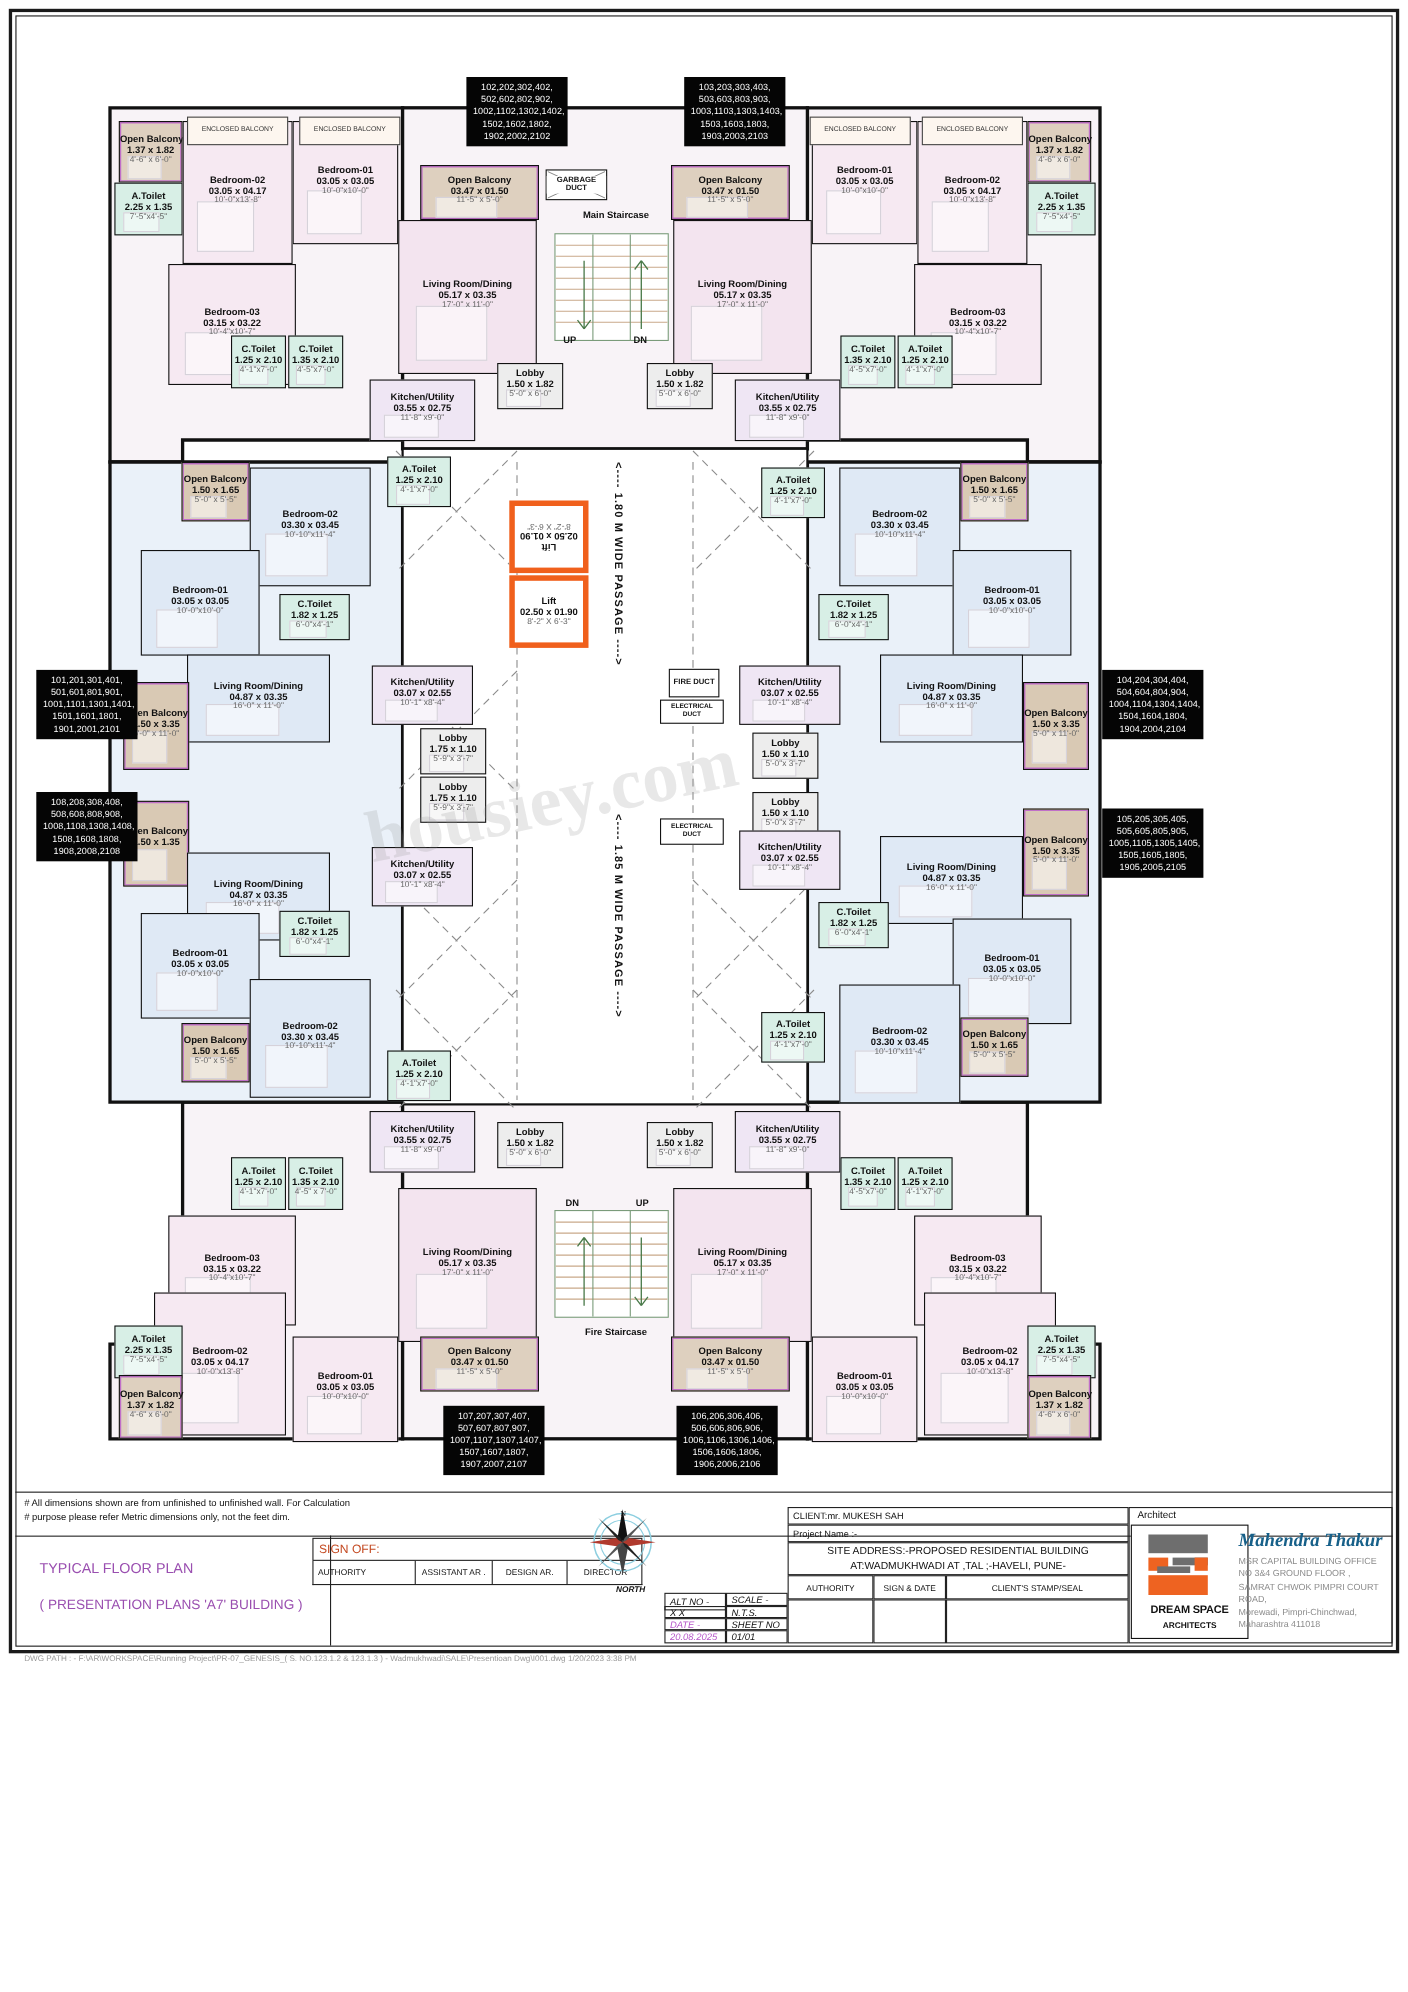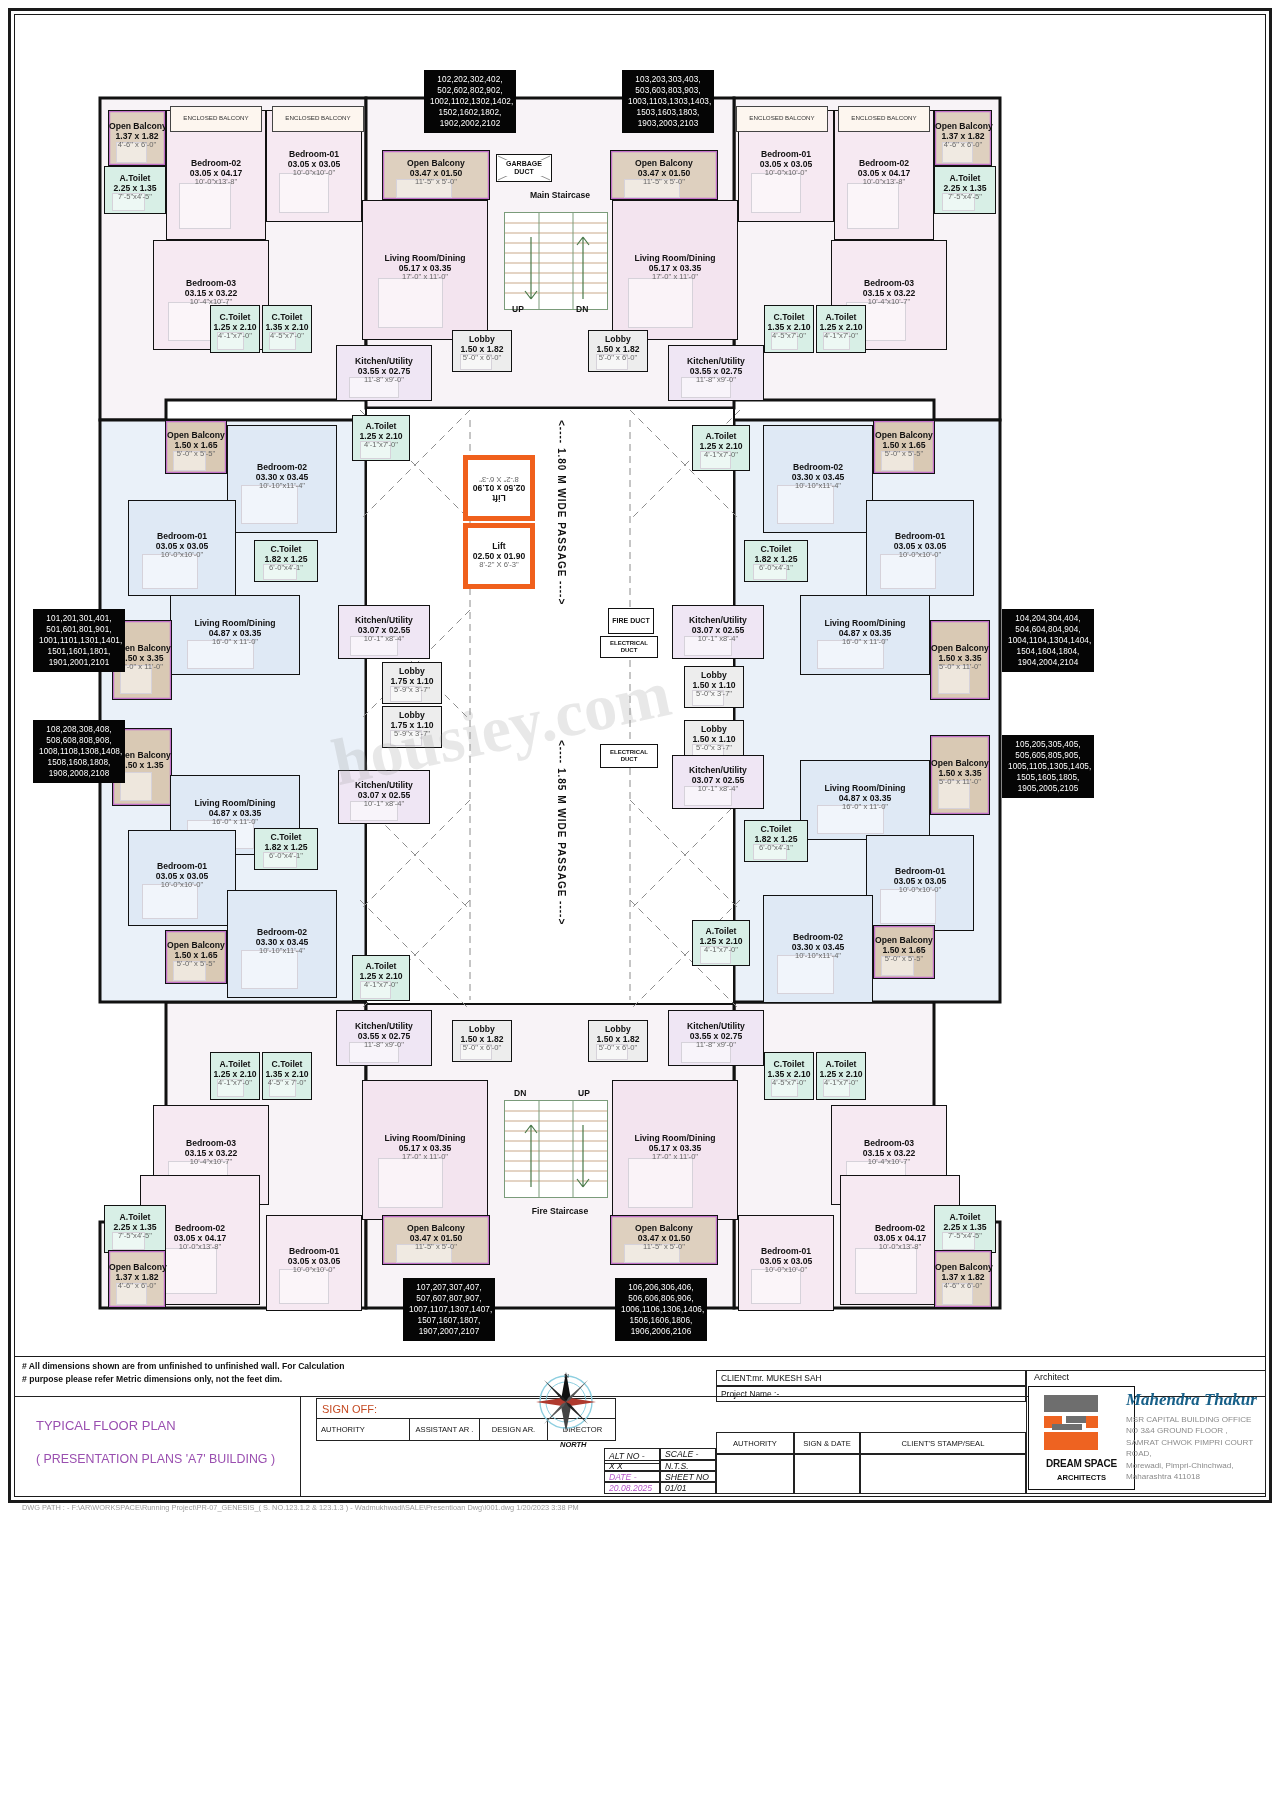--- a/index.html
+++ b/index.html
@@ -54,25 +54,25 @@
         display:flex;align-items:center;justify-content:center;text-align:center;
         font-size:7px;font-weight:bold;line-height:1.1;color:#111;}
 
   
   .wm{position:absolute;left:330px;top:690px;font-size:66px;font-weight:bold;color:rgba(150,150,150,.22);
       font-family:"Liberation Serif",serif;transform:rotate(-12deg);pointer-events:none;}
 
   
   .tb{position:absolute;left:14px;top:1356px;width:1252px;height:140px;border-top:1px solid #1a1a1a;box-sizing:border-box;}
 
-  .notes{position:absolute;left:22px;top:1360px;width:470px;font-size:8.6px;color:#111;line-height:1.5;font-weight:bold;}
+  .notes{position:absolute;left:22px;top:1360px;width:470px;font-size:8.6px;color:#111;line-height:1.5;}
   .tfp{position:absolute;left:36px;top:1418px;font-size:13px;color:#9a4fb0;font-weight:normal;}
   .tfp2{position:absolute;left:36px;top:1452px;font-size:12.4px;color:#9a4fb0;}
 
-  .signoff{position:absolute;left:316px;top:1398px;width:300px;height:96px;}
+  .signoff{position:absolute;left:284px;top:1398px;width:300px;height:96px;}
   .so-hd{position:absolute;left:0;top:0;width:300px;height:21px;border:1px solid #222;box-sizing:border-box;
          font-size:11px;color:#c44a22;padding:4px 5px;font-weight:normal;}
   .sorow{position:absolute;left:0;width:300px;border:1px solid #222;border-top:none;box-sizing:border-box;}
   .socell{position:absolute;top:0;bottom:0;border-left:1px solid #222;box-sizing:border-box;
           font-size:7.6px;color:#111;display:flex;align-items:center;justify-content:center;text-align:center;}
   .socell.first{border-left:none;justify-content:flex-start;padding-left:4px;}
 
   .compass{position:absolute;left:528px;top:1368px;width:76px;height:72px;}
   .northlbl{position:absolute;left:560px;top:1440px;font-size:7.5px;font-style:italic;font-weight:bold;color:#111;}
 
@@ -998,20 +998,24 @@
     <div class="sc-c" style="left:56px;top:12px;width:56px;height:11px;">N.T.S.</div>
     <div class="sc-c" style="left:0;top:23px;width:56px;height:11px;color:#b657c9;">DATE -</div>
     <div class="sc-c" style="left:56px;top:23px;width:56px;height:11px;">SHEET NO</div>
     <div class="sc-c" style="left:0;top:34px;width:56px;height:12px;color:#b657c9;">20.08.2025</div>
     <div class="sc-c" style="left:56px;top:34px;width:56px;height:12px;">01/01</div>
   </div>
 
   <div class="clientblk">
     <div class="cb" style="left:0;top:0;width:310px;height:16px;">CLIENT:mr.   MUKESH SAH</div>
     <div class="cb" style="left:0;top:16px;width:310px;height:16px;">Project Name :-</div>
+    <div class="addr" style="left:0;top:32px;width:310px;height:30px;">
+      <span>SITE ADDRESS:-PROPOSED RESIDENTIAL BUILDING</span>
+      <span>AT:WADMUKHWADI  AT ,TAL ;-HAVELI, PUNE-</span>
+    </div>
     <div class="cb" style="left:0;top:62px;width:78px;height:22px;justify-content:center;padding:0;font-size:7.6px;">AUTHORITY</div>
     <div class="cb" style="left:78px;top:62px;width:66px;height:22px;justify-content:center;padding:0;font-size:7.6px;">SIGN &amp; DATE</div>
     <div class="cb" style="left:144px;top:62px;width:166px;height:22px;justify-content:center;padding:0;font-size:7.6px;">CLIENT'S STAMP/SEAL</div>
     <div class="cb" style="left:0;top:84px;width:78px;height:40px;"></div>
     <div class="cb" style="left:78px;top:84px;width:66px;height:40px;"></div>
     <div class="cb" style="left:144px;top:84px;width:166px;height:40px;"></div>
   </div>
 
   <div class="archblk"></div>
   <div class="archhd" style="position:absolute;left:1030px;top:1372px;">Architect</div>

